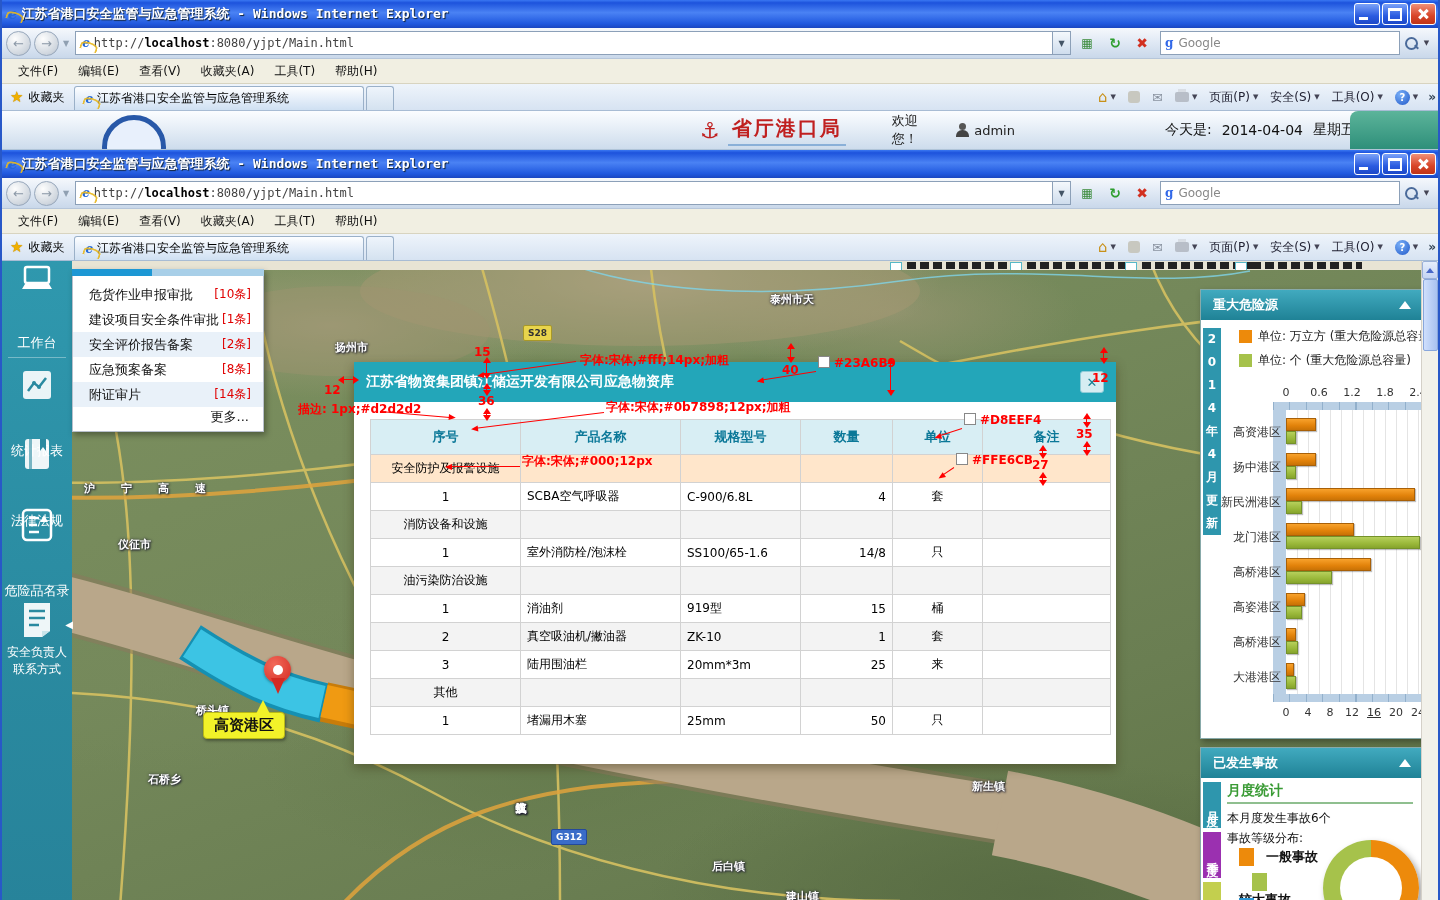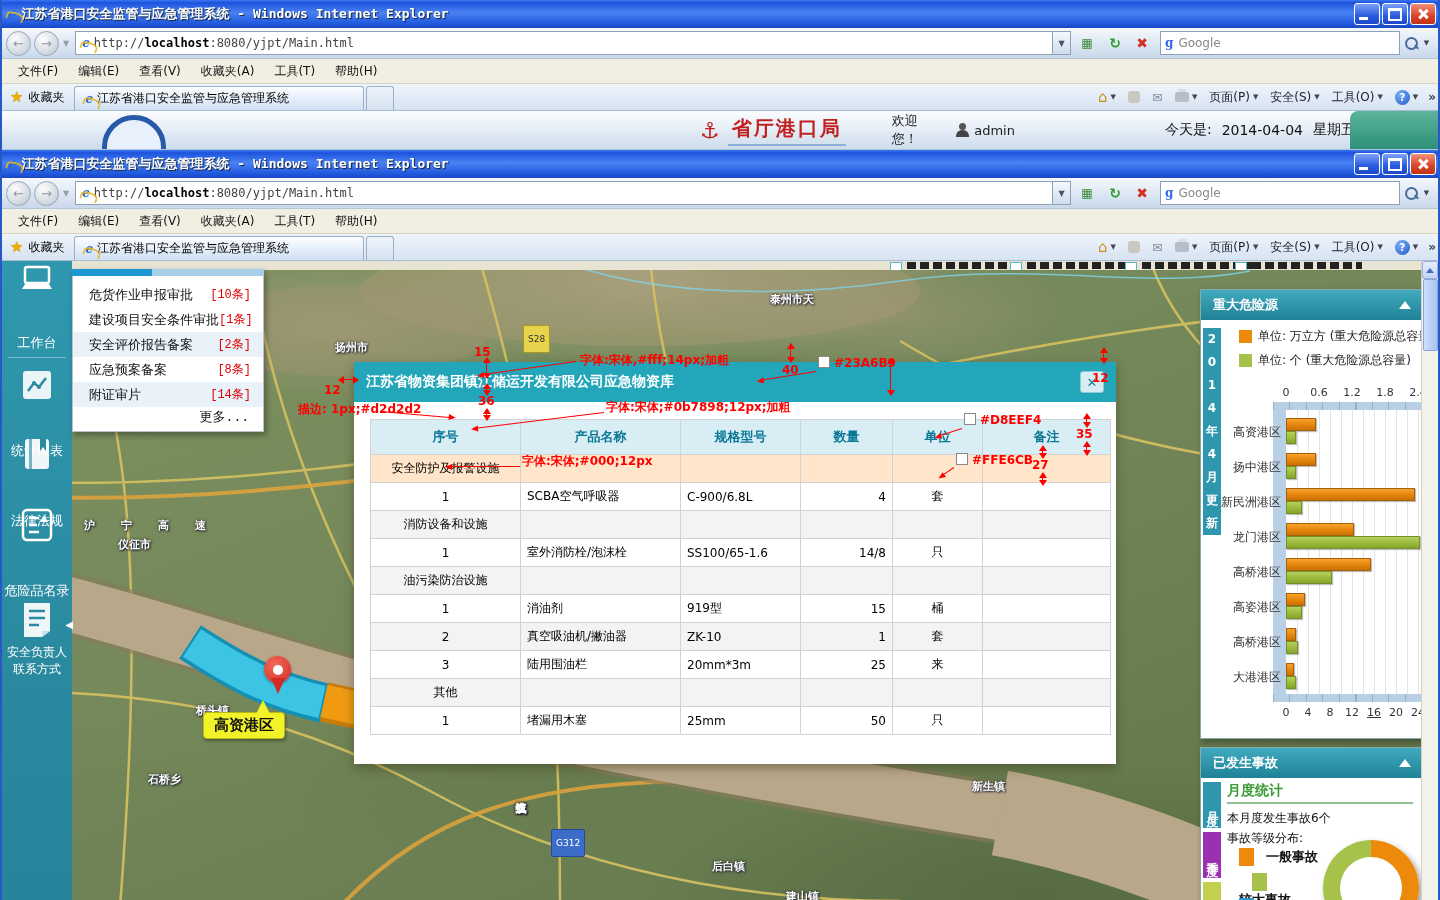--- a/index.html
+++ b/index.html
@@ -107,21 +107,21 @@
       radial-gradient(260px 90px at 62% 8%, rgba(160,152,120,.6), transparent 72%),
       radial-gradient(500px 170px at 72% 98%, rgba(86,106,66,.9), transparent 78%),
       radial-gradient(420px 150px at 8% 62%, rgba(118,138,92,.8), transparent 75%),
       radial-gradient(380px 130px at 38% 80%, rgba(100,122,76,.7), transparent 75%),
       linear-gradient(160deg,#7d9160 0%,#74885a 40%,#6a7e52 70%,#5e7244 100%);}
   .mapsvg{position:absolute;left:0;top:0;}
   .maplabel{position:absolute;color:#fff;font-size:11px;font-weight:bold;white-space:nowrap;
     text-shadow:1px 1px 2px #223,0 0 3px #223;z-index:2;}
   .maplabel.vert{writing-mode:vertical-rl;text-orientation:upright;}
   .maplabel.spread{letter-spacing:26px;}
-  .badge{position:absolute;font-size:9px;font-weight:normal;padding:8px 4px;border-radius:2px;z-index:2;}
+  .badge{position:absolute;font-size:9px;font-weight:bold;padding:2px 4px;border-radius:2px;z-index:2;}
   .badge.yellow{background:#e8d44c;border:1px solid #a89828;color:#333;}
   .badge.blue{background:#3a6cc8;border:1px solid #24499a;color:#fff;}
   .pin{position:absolute;z-index:3;}
   .pin .head{width:27px;height:27px;border-radius:50%;background:radial-gradient(circle at 38% 32%,#f26a5a,#d42a22);box-shadow:0 1px 3px rgba(0,0,0,.4);}
   .pin .dot{position:absolute;left:8.5px;top:8.5px;width:10px;height:10px;border-radius:50%;background:#fff;}
   .pin .tail{position:absolute;left:6.5px;top:22px;border-left:7px solid transparent;border-right:7px solid transparent;border-top:16px solid #d42a22;}
   .region-tag{position:absolute;background:#f2f229;border:1px solid #b8b818;border-radius:4px;
     color:#111;font-size:15px;font-weight:bold;padding:3px 10px;z-index:3;box-shadow:1px 2px 3px rgba(0,0,0,.35);}
   .region-tag::before{content:"";position:absolute;top:-13px;right:14px;border-left:7px solid transparent;border-right:7px solid transparent;border-bottom:14px solid #f2f229;}
 
@@ -137,21 +137,21 @@
   .sb-item .lbl{display:block;line-height:17px;margin-top:39px;}
   .sb-icon{display:block;margin:0 auto 5px;}
   .sb-div{position:absolute;left:6px;width:58px;height:1px;background:rgba(255,255,255,.35);}
   .sb-collapse{position:absolute;right:-1px;top:358px;color:#fff;font-size:10px;z-index:6;}
 
   
   .popup{position:absolute;left:72px;top:8px;width:192px;z-index:6;box-shadow:2px 3px 6px rgba(0,0,0,.35);}
   .popup .ptop{height:7px;display:flex;}
   .popup .ptop .d{width:80px;background:#1c97d4;}
   .popup .ptop .l{flex:1;background:#a8cfe8;}
-  .popup .pbody{background:#fff;border:1px solid #b8c0cc;border-top:none;padding:6px 0 4px;font-family:Liberation Mono, monospace;}
+  .popup .pbody{background:#fff;border:1px solid #b8c0cc;border-top:none;padding:6px 0 4px;}
   .prow{height:25px;display:flex;align-items:center;justify-content:space-between;
     padding:0 12px 0 16px;font-size:13px;color:#111;white-space:nowrap;}
   .prow.striped{background:#e9f1f9;}
   .prow .cnt{color:#e00000;font-size:12px;}
   .pmore{height:20px;display:flex;align-items:center;justify-content:flex-end;padding:0 14px;font-size:13px;color:#111;}
 
   
   .dialog{position:absolute;left:354px;top:101px;width:762px;height:402px;z-index:7;
     background:#fff;box-shadow:0 4px 10px rgba(60,50,20,.45);}
   .dlg-title{height:40px;background:#23A6B9;display:flex;align-items:center;color:#fff;
@@ -458,21 +458,21 @@
 
       <path d="M 190 381 C 238 412, 272 430, 324 442" stroke="#1590b2" stroke-width="40" fill="none"></path>
       <path d="M 192 382 C 238 412, 272 430, 322 441" stroke="#3cc4e4" stroke-width="33" fill="none"></path>
       <path d="M 324 441 L 362 449" stroke="#c87c0a" stroke-width="40" fill="none"></path>
       <path d="M 324 440 L 360 448" stroke="#f09a12" stroke-width="33" fill="none"></path>
     </svg>
 
     <div id="map-labels">
         <div class="maplabel" style="left: 335px; top: 79px;">扬州市</div>
         <div class="maplabel" style="left: 770px; top: 31px;">泰州市天</div>
-        <div class="maplabel spread" style="left: 84px; top: 220px; margin-top: 37px;">沪宁高速</div>
+        <div class="maplabel spread" style="left: 84px; top: 220px;">沪宁高速</div>
         <div class="maplabel" style="left: 118px; top: 276px;">仪征市</div>
         <div class="maplabel" style="left: 196px; top: 442px;">桥头镇</div>
         <div class="maplabel" style="left: 148px; top: 511px;">石桥乡</div>
         <div class="maplabel vert" style="left: 512px; top: 532px;">镇江支线</div>
         <div class="maplabel" style="left: 972px; top: 518px;">新生镇</div>
         <div class="maplabel" style="left: 712px; top: 598px;">后白镇</div>
         <div class="maplabel" style="left: 786px; top: 628px;">建山镇</div>
         <div class="badge yellow" style="left: 523px; top: 64px;">S28</div>
         <div class="badge blue" style="left: 551px; top: 568px;">G312</div>
       </div>

